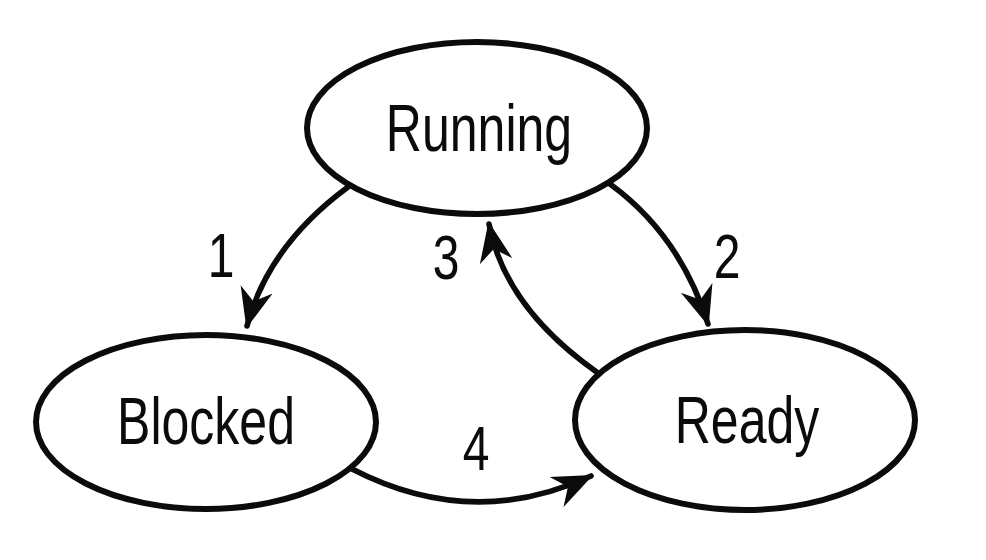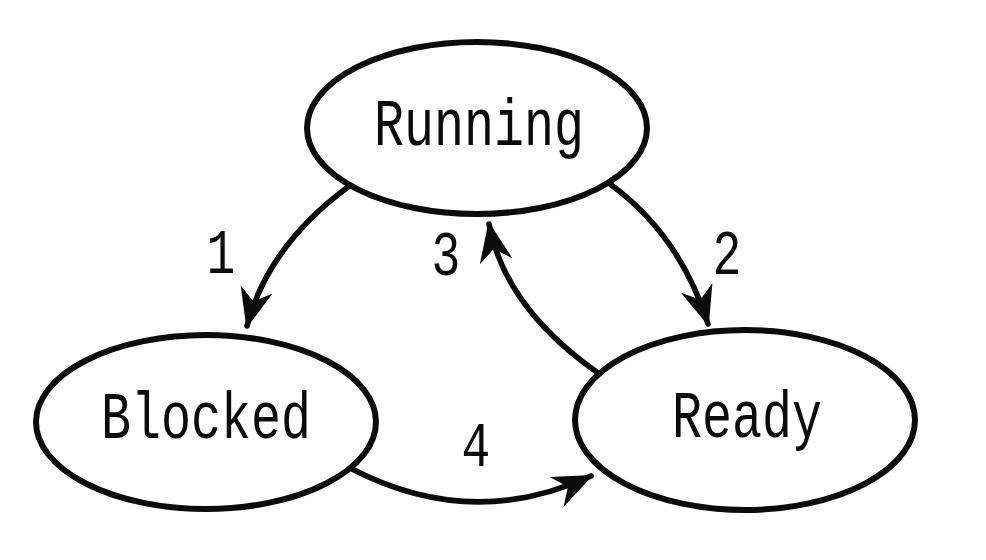--- a/index.html
+++ b/index.html
@@ -7,21 +7,21 @@
     padding: 0;
     width: 986px;
     height: 560px;
     background: #ffffff;
     overflow: hidden;
   }
   .stage {
     position: relative;
     width: 986px;
     height: 560px;
-    font-family: Liberation Mono, monospace;
+    font-family: Liberation Sans, sans-serif;
     color: #0b0b0b;
   }
   .stage svg {
     position: absolute;
     left: 0;
     top: 0;
   }
   .lbl {
     position: absolute;
     transform: translate(-50%, -50%) scaleY(1.33);

